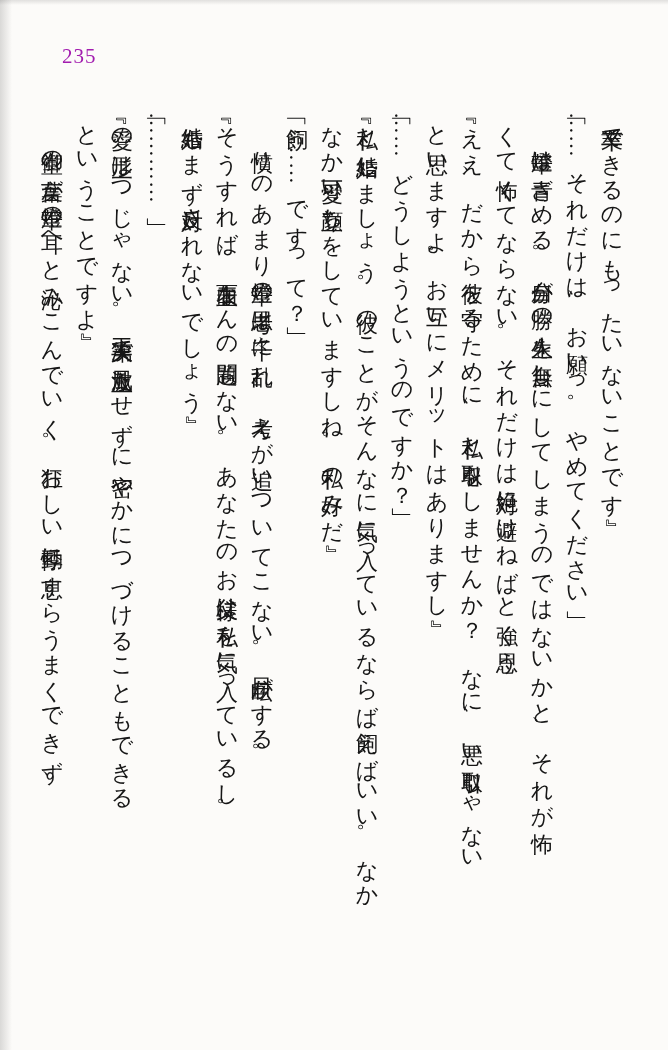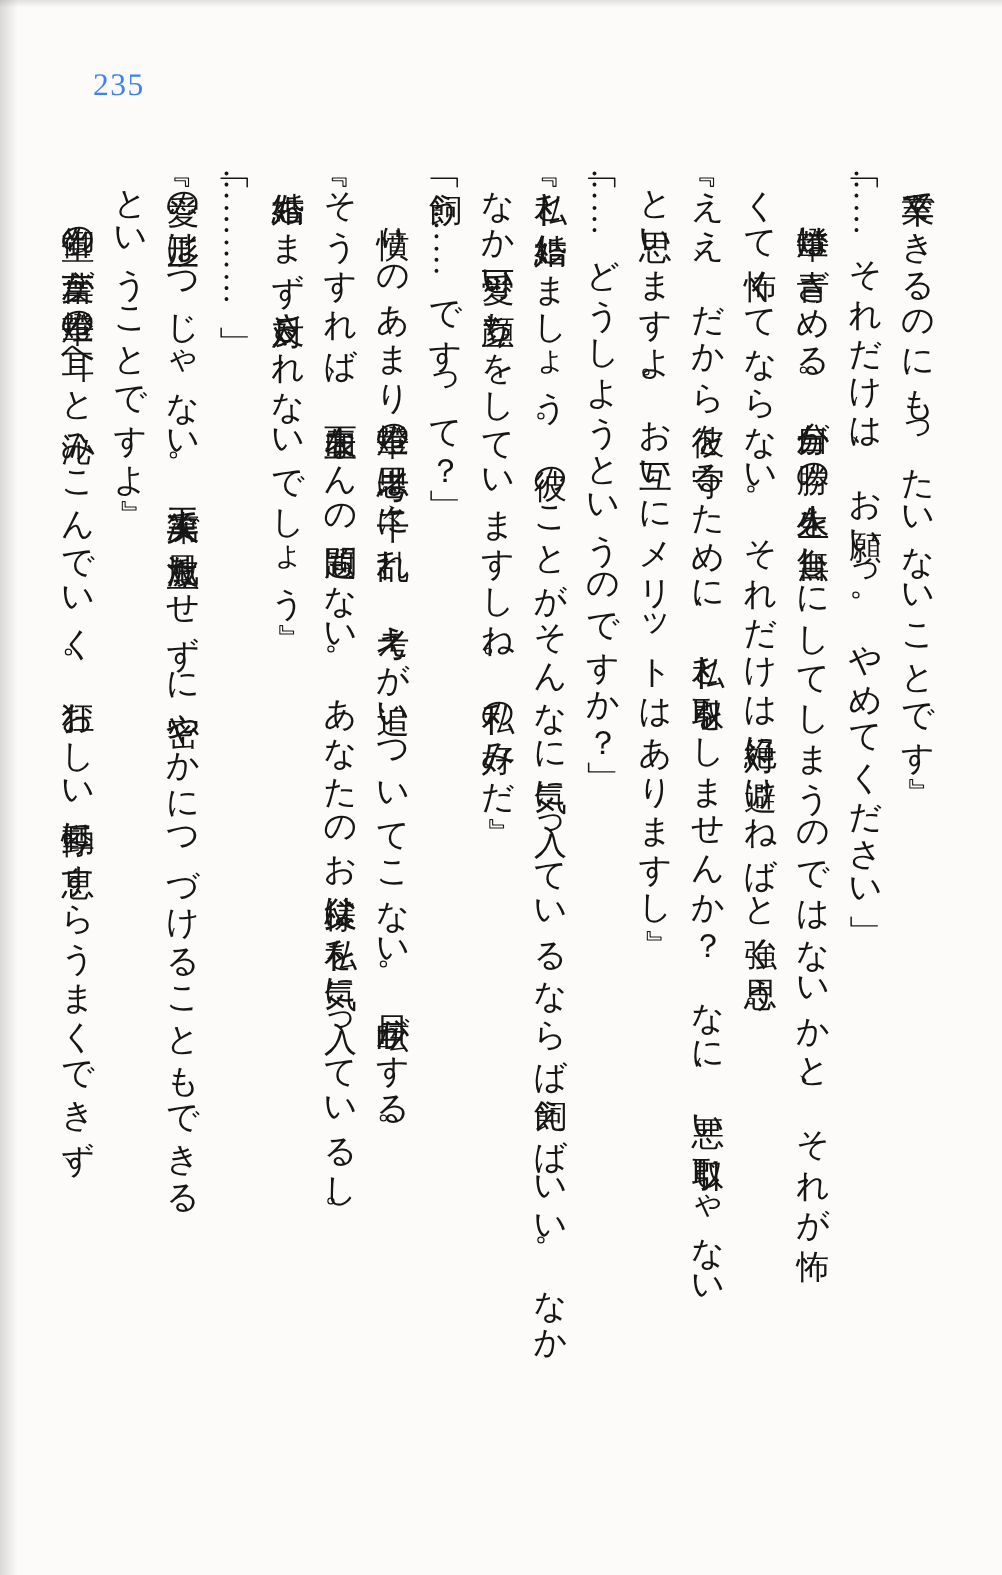--- a/index.html
+++ b/index.html
@@ -30,21 +30,21 @@
     width: 100%; height: 5px;
     background: linear-gradient(to bottom, rgba(60,60,60,0.14), rgba(60,60,60,0));
     pointer-events: none;
   }
   .page-number {
     position: absolute;
     top: 44px;
     left: 62px;
     font-size: 21px;
     letter-spacing: 1px;
-    color: #3b82f6;
+    color: #a21caf;
   }
   .body-text {
     position: absolute;
     top: 111px;
     right: 38px;
     height: 878px;
     writing-mode: vertical-rl;
     text-orientation: mixed;
     font-size: 22px;
     line-height: 35px;       

